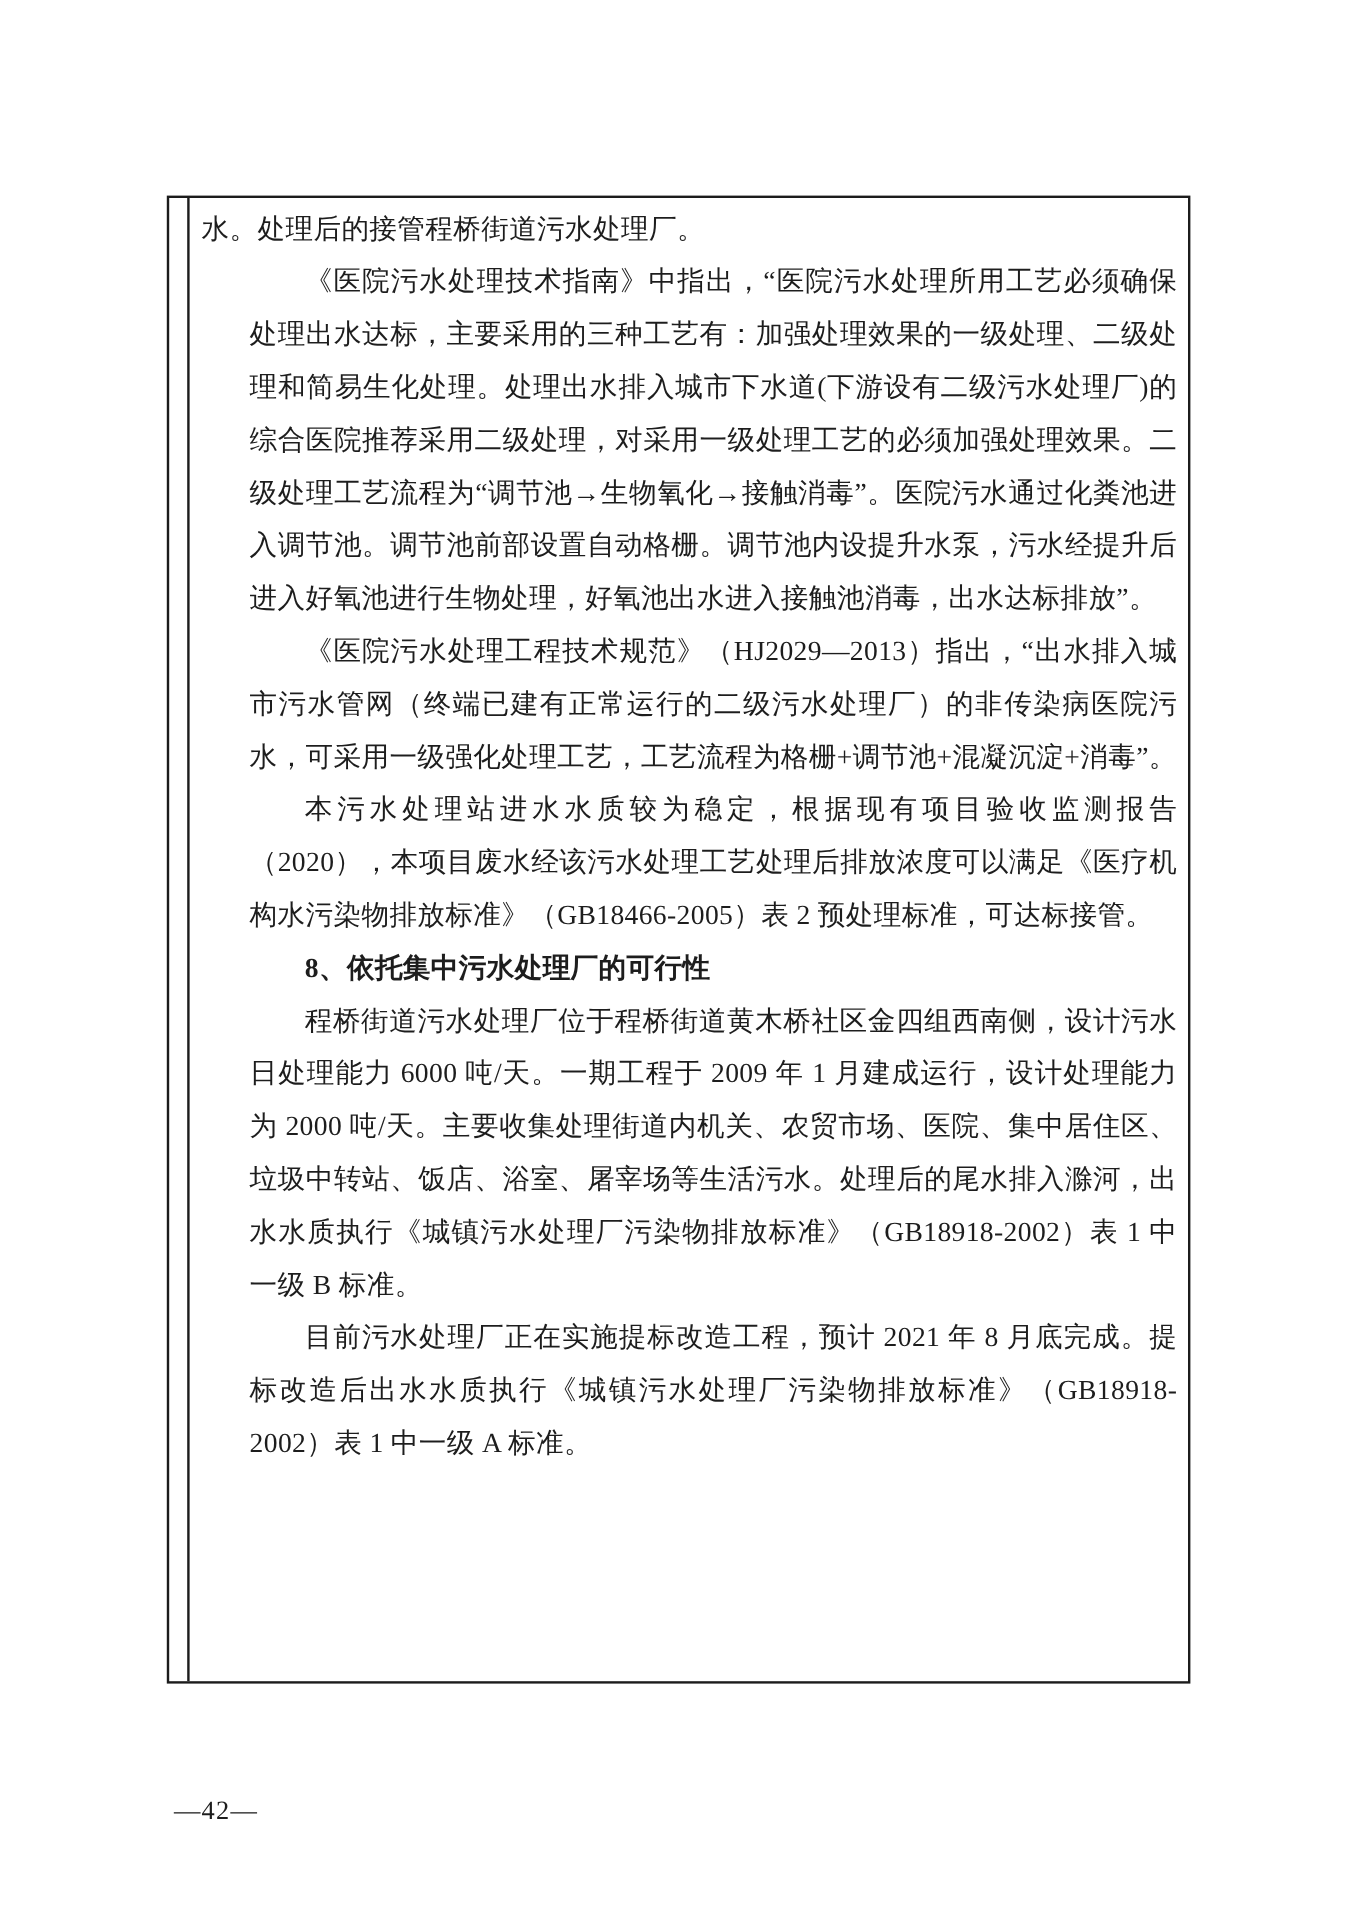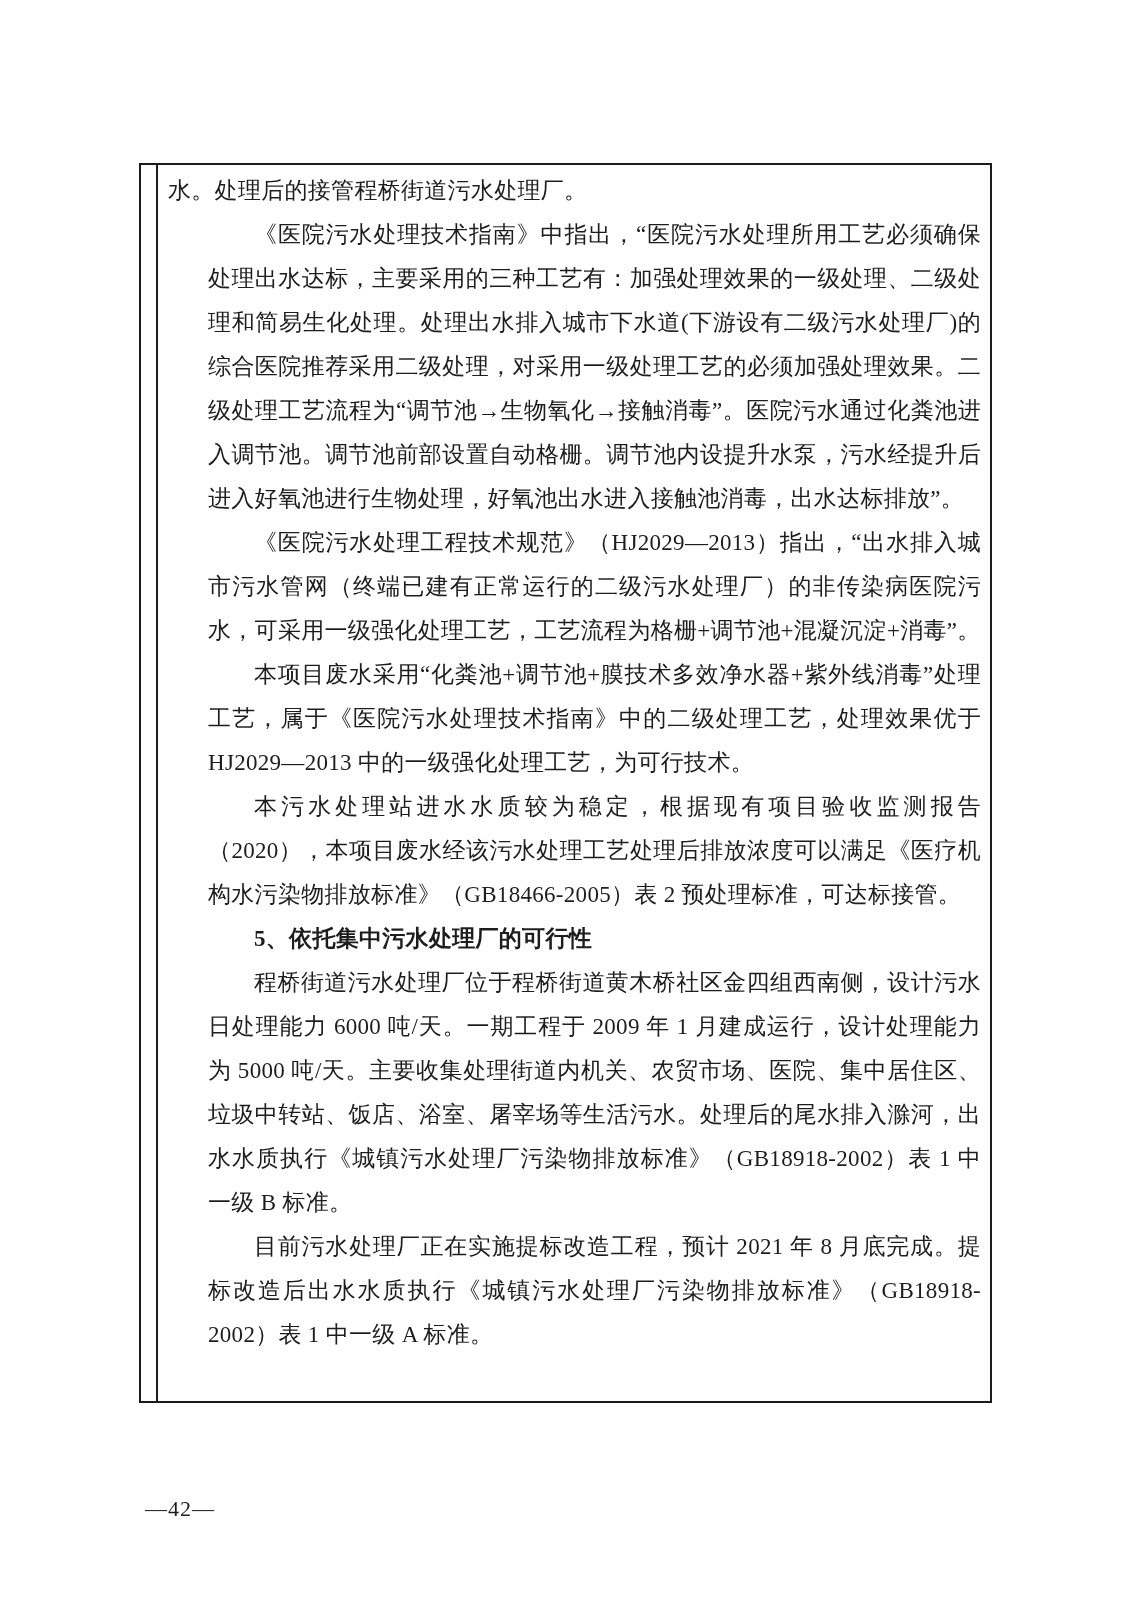--- a/index.html
+++ b/index.html
@@ -59,21 +59,20 @@
 </head>
 <body>
 
 <div class="page">
   <div class="doc-table">
     <div class="left-gutter"></div>
     <div class="content-cell">
         <p class="para">水。处理后的接管程桥街道污水处理厂。</p>
         <p class="para indent">《医院污水处理技术指南》中指出，“医院污水处理所用工艺必须确保处理出水达标，主要采用的三种工艺有：加强处理效果的一级处理、二级处理和简易生化处理。处理出水排入城市下水道(下游设有二级污水处理厂)的综合医院推荐采用二级处理，对采用一级处理工艺的必须加强处理效果。二级处理工艺流程为“调节池→生物氧化→接触消毒”。医院污水通过化粪池进入调节池。调节池前部设置自动格栅。调节池内设提升水泵，污水经提升后进入好氧池进行生物处理，好氧池出水进入接触池消毒，出水达标排放”。</p>
         <p class="para indent">《医院污水处理工程技术规范》（HJ2029—2013）指出，“出水排入城市污水管网（终端已建有正常运行的二级污水处理厂）的非传染病医院污水，可采用一级强化处理工艺，工艺流程为格栅+调节池+混凝沉淀+消毒”。</p>
-        <p class="para indent">本项目废水采用“化粪池+调节池+膜技术多效净水器+紫外线消毒”处理工艺，属于《医院污水处理技术指南》中的二级处理工艺，处理效果优于 HJ2029—2013 中的一级强化处理工艺，为可行技术。</p>
         <p class="para indent">本污水处理站进水水质较为稳定，根据现有项目验收监测报告（2020），本项目废水经该污水处理工艺处理后排放浓度可以满足《医疗机构水污染物排放标准》（GB18466-2005）表 2 预处理标准，可达标接管。</p>
-        <p class="para indent bold">5、依托集中污水处理厂的可行性</p>
-        <p class="para indent">程桥街道污水处理厂位于程桥街道黄木桥社区金四组西南侧，设计污水日处理能力 6000 吨/天。一期工程于 2009 年 1 月建成运行，设计处理能力为 5000 吨/天。主要收集处理街道内机关、农贸市场、医院、集中居住区、垃圾中转站、饭店、浴室、屠宰场等生活污水。处理后的尾水排入滁河，出水水质执行《城镇污水处理厂污染物排放标准》（GB18918-2002）表 1 中一级 B 标准。</p>
+        <p class="para indent bold">8、依托集中污水处理厂的可行性</p>
+        <p class="para indent">程桥街道污水处理厂位于程桥街道黄木桥社区金四组西南侧，设计污水日处理能力 6000 吨/天。一期工程于 2009 年 1 月建成运行，设计处理能力为 2000 吨/天。主要收集处理街道内机关、农贸市场、医院、集中居住区、垃圾中转站、饭店、浴室、屠宰场等生活污水。处理后的尾水排入滁河，出水水质执行《城镇污水处理厂污染物排放标准》（GB18918-2002）表 1 中一级 B 标准。</p>
         <p class="para indent">目前污水处理厂正在实施提标改造工程，预计 2021 年 8 月底完成。提标改造后出水水质执行《城镇污水处理厂污染物排放标准》（GB18918-2002）表 1 中一级 A 标准。</p>
       </div>
   </div>
   <div class="page-number">—42—</div>
 </div>
 
 </body></html>

